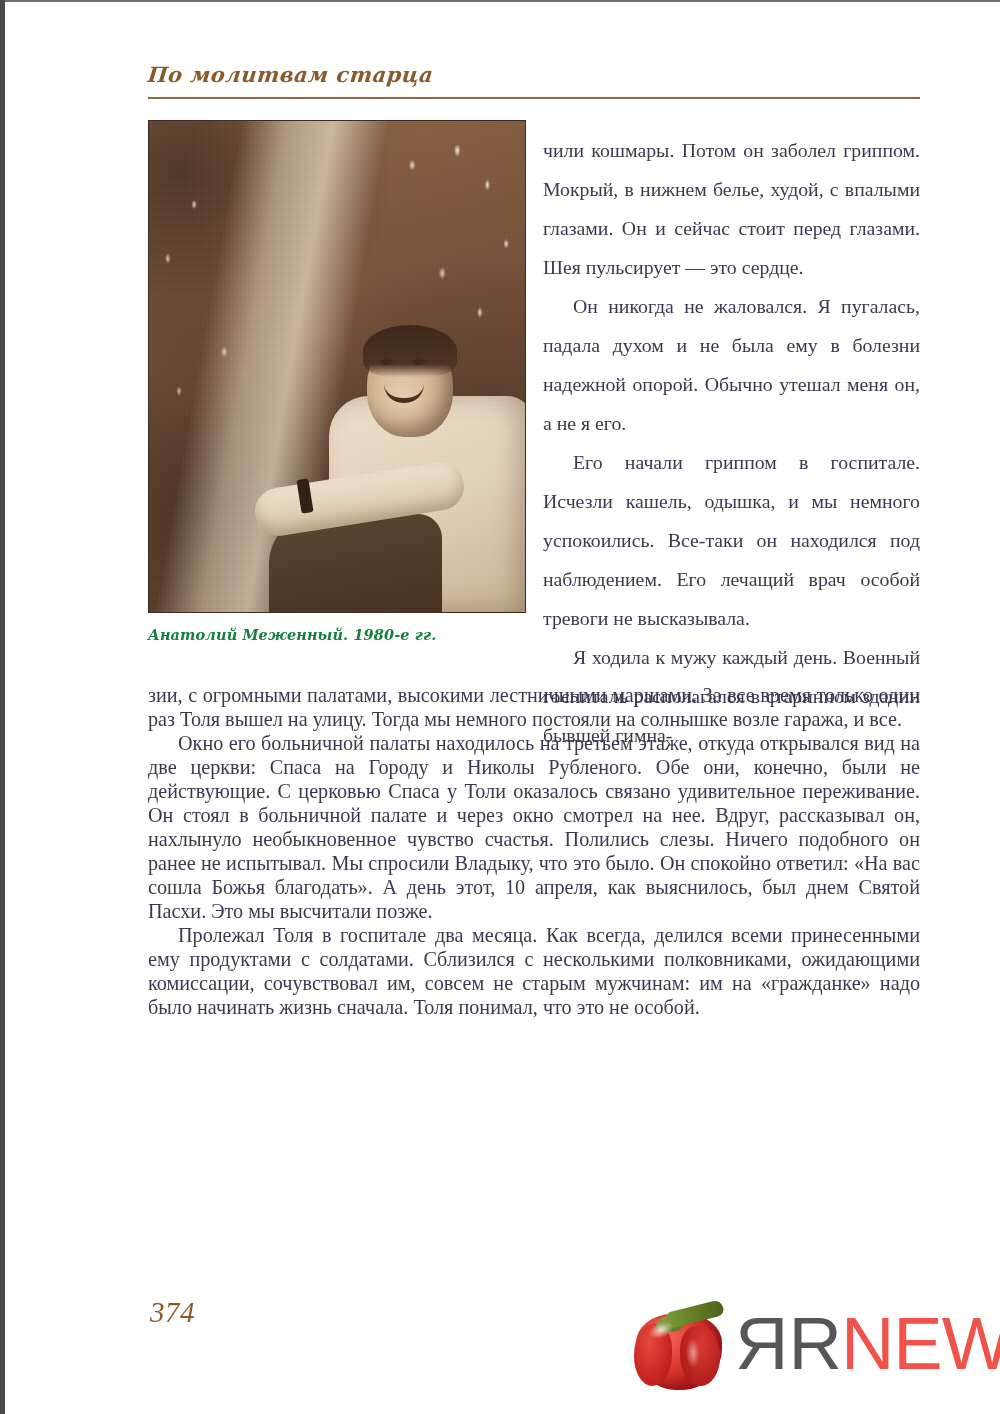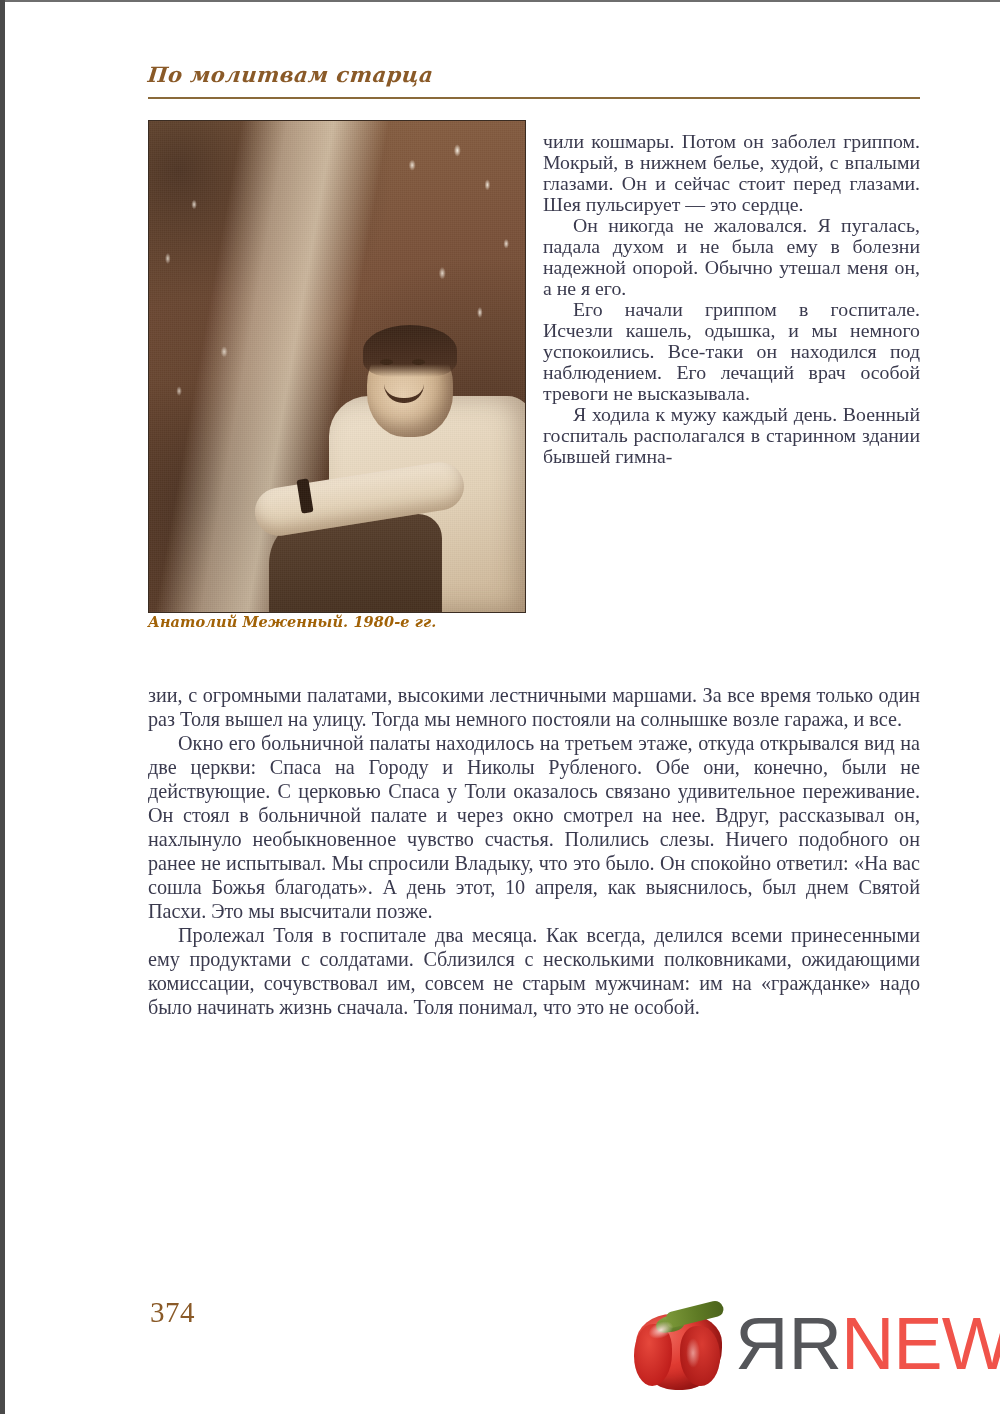--- a/index.html
+++ b/index.html
@@ -182,25 +182,26 @@
   }
   .photo-grain {
     position: absolute;
     inset: 0;
     opacity: .35;
     background-image:
       repeating-linear-gradient(0deg, rgba(255,255,255,.06) 0 1px, rgba(0,0,0,.05) 1px 2px),
       repeating-linear-gradient(90deg, rgba(255,255,255,.05) 0 1px, rgba(0,0,0,.04) 1px 2px);
   }
   .photo-caption {
+    margin-top: 13px;
     font-family: "DejaVu Serif", serif;
     font-style: italic;
     font-weight: bold;
     font-size: 14.5px;
-    color: #a16207;
+    color: #15803d;
     letter-spacing: 0.1px;
   }
 
   
   .col-right {
     position: absolute;
     left: 543px;
     top: 131px;
     width: 377px;
   }
@@ -215,32 +216,33 @@
     font-family: "Liberation Serif", serif;
     font-size: 20.2px;
     line-height: 29.2px;
     color: #3a3a4e;
     text-align: justify;
     text-indent: 0;
     hyphens: manual;
   }
   p.body + p.body { margin-top: 0; }
   p.indent { text-indent: 30px; }
-  .col-right p.body { font-size: 19.8px; line-height: 21px; }
+  .col-right p.body { font-size: 19.8px; line-height: 39px; }
   .full-width p.body { font-size: 20.2px; line-height: 24px; }
 
   
   .page-number {
     position: absolute;
     left: 150px;
     top: 1296px;
     font-family: "Liberation Serif", serif;
     font-size: 29px;
     color: #8a5a28;
     letter-spacing: 0.5px;
+    font-style: italic;
   }
 
   
   .watermark {
     position: absolute;
     left: 630px;
     top: 1288px;
     width: 340px;
     height: 112px;
     display: flex;

